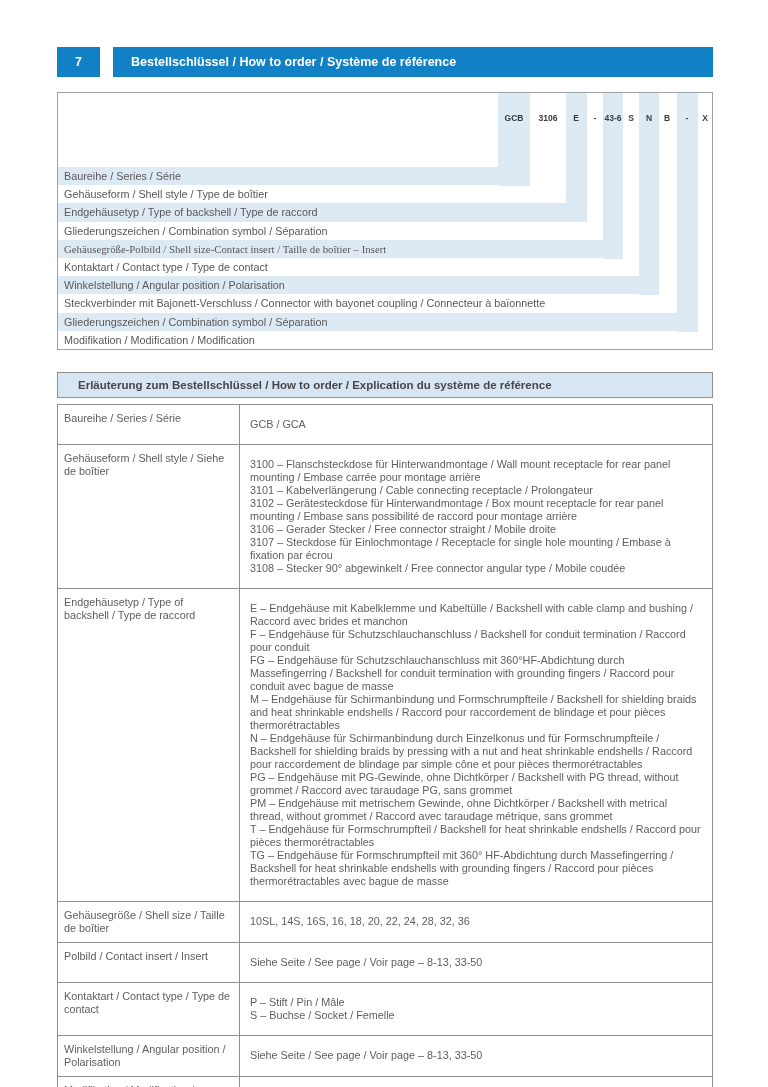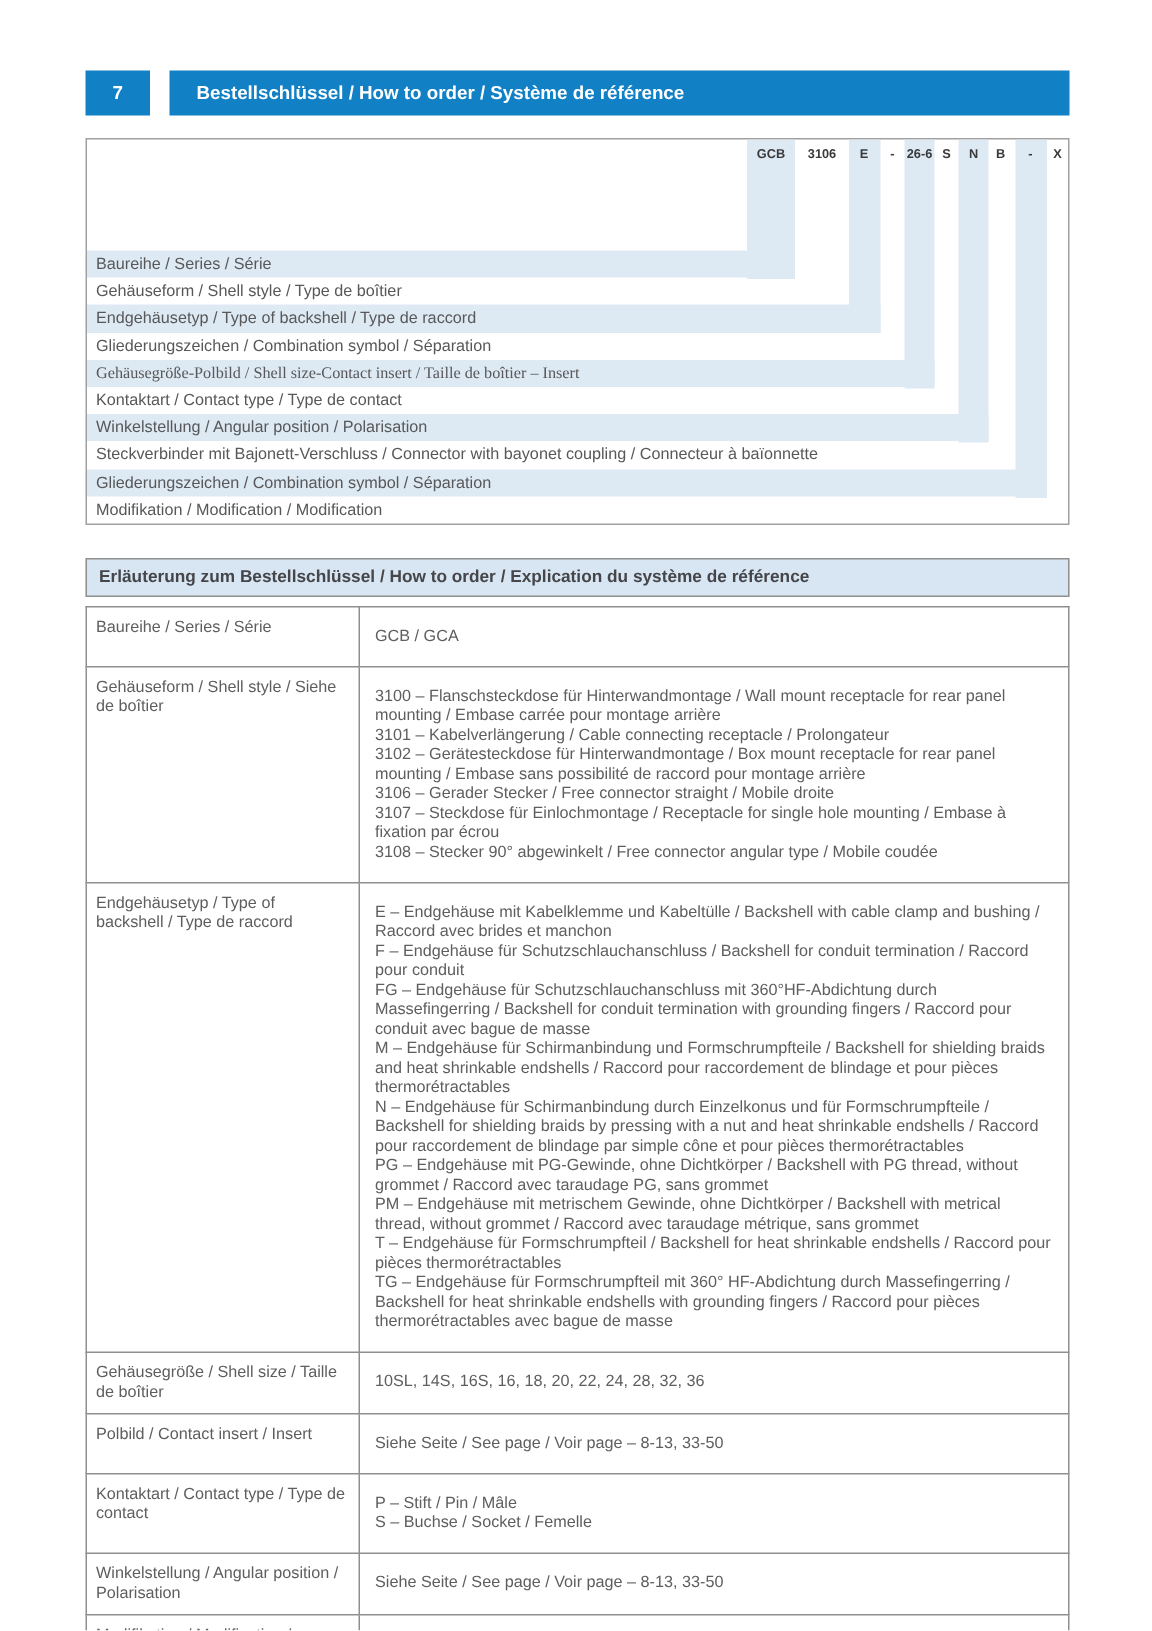--- a/index.html
+++ b/index.html
@@ -30,21 +30,21 @@
   .c3 { left:508px; width:21px; height:129px; }
   .c5 { left:545px; width:20px; height:166px; }
   .c7 { left:581px; width:20px; height:202px; }
   .c9 { left:619px; width:21px; height:239px; }
 
   .obox-title {
     position:absolute; left:14px; top:13px; width:380px;
     font-size:11.5px; font-weight:bold; color:#4a4a4c; line-height:14.5px;
   }
   .code-part {
-    position:absolute; top:4px; transform:translateX(-50%);
+    position:absolute; top:20px; transform:translateX(-50%);
     font-size:8.5px; font-weight:bold; color:#3a3a3c; white-space:nowrap;
   }
   .cp0{left:456px;} .cp1{left:490px;} .cp2{left:518px;} .cp3{left:537px;}
   .cp4{left:555px;} .cp5{left:573px;} .cp6{left:591px;} .cp7{left:609px;}
   .cp8{left:629px;} .cp9{left:647px;}
 
   .orow {
     position:absolute; left:0; height:18.2px;
     display:flex; align-items:center; padding-left:6px;
     font-size:10.8px; color:#58585a; white-space:nowrap; overflow:hidden;
@@ -54,21 +54,21 @@
   .r3 {top:110.4px; width:529px;} .r4 {top:128.6px; width:545px;}
   .r5 {top:146.8px; width:565px;font-family:Liberation Serif, serif;} .r6 {top:165px;   width:581px;}
   .r7 {top:183.2px; width:601px;} .r8 {top:201.4px; width:619px;align-items:center;}
   .r9 {top:219.6px; width:640px;} .r10{top:237.8px; width:654px;}
 
   
   .exp-header {
     position:absolute; left:57px; top:372px; width:656px; height:26px;
     background:#d7e6f2; border:1px solid #8f8f8f;
     font-size:11.5px; font-weight:bold; color:#46464a;
-    display:flex; align-items:center; padding-left:8px;
+    display:flex; align-items:center; padding-left:20px;
   }
   .exp-table {
     position:absolute; left:57px; top:404px; width:656px;
     border-collapse:collapse; table-layout:fixed;
   }
   .exp-table td {
     border:1px solid #8f8f8f; vertical-align:top;
     font-size:10.8px; color:#5e5e60; line-height:13px;
   }
   .exp-table td.lbl { width:182px; padding:7px 8px 7px 6px; }
@@ -95,21 +95,21 @@
       <div class="col-stripe c3"></div>
       <div class="col-stripe c5"></div>
       <div class="col-stripe c7"></div>
       <div class="col-stripe c9"></div>
 
 
       <span class="code-part cp0">GCB</span>
       <span class="code-part cp1">3106</span>
       <span class="code-part cp2">E</span>
       <span class="code-part cp3">-</span>
-      <span class="code-part cp4">26-6</span>
+      <span class="code-part cp4">43-6</span>
       <span class="code-part cp5">S</span>
       <span class="code-part cp6">N</span>
       <span class="code-part cp7">B</span>
       <span class="code-part cp8">-</span>
       <span class="code-part cp9">X</span>
 
       <div class="orow blue r1">
           <span>Baureihe / Series / Série</span>
         </div>
       <div class="orow r2">

